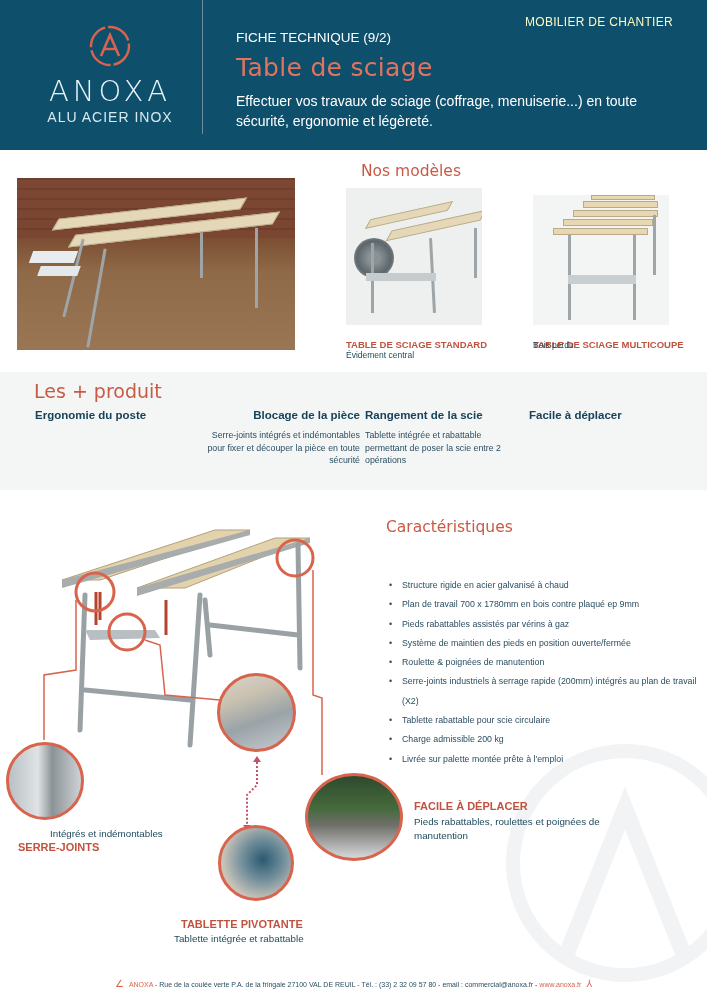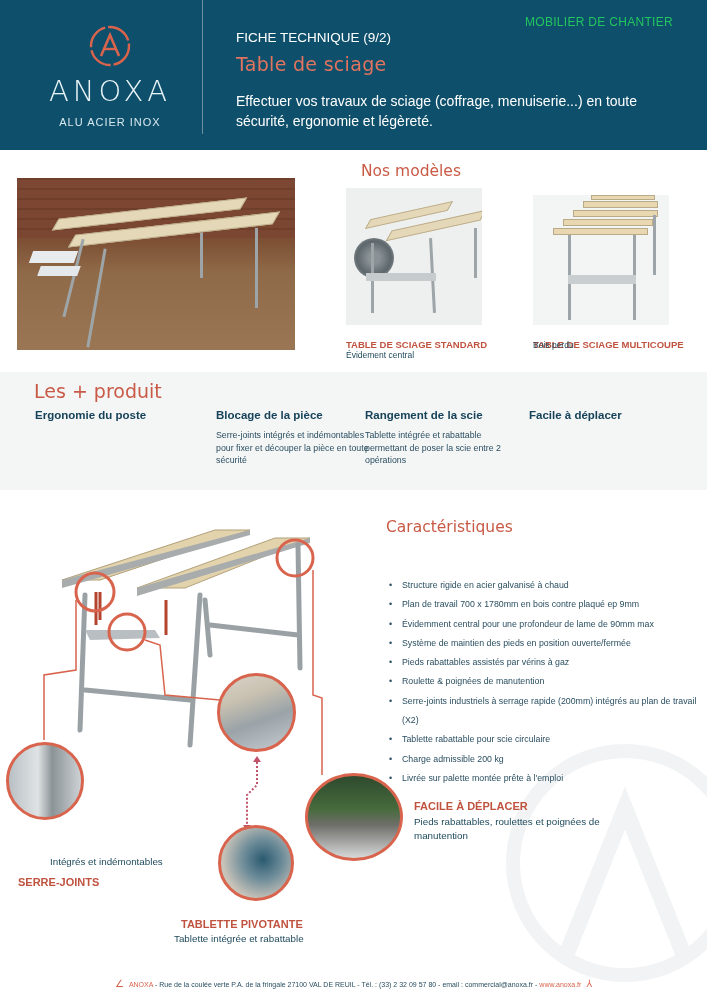--- a/index.html
+++ b/index.html
@@ -4,25 +4,25 @@
 <style>
   * { box-sizing: border-box; margin: 0; padding: 0; }
   html, body { width: 707px; height: 1000px; background: #ffffff; overflow: hidden; }
   body { position: relative; font-family: "Liberation Sans", sans-serif; color: #1f4a5c; }
 
   
   .header { position: absolute; left: 0; top: 0; width: 707px; height: 150px; background: #0e4f6b; }
   .logo { position: absolute; left: 40px; top: 24px; width: 140px; text-align: center; }
   .logo-circle { display: block; margin: 0 auto; }
   .logo-word { display: block; margin-top: 6px; color: #e8f4f8; font-family: "DejaVu Sans", sans-serif; font-weight: 300; font-size: 29px; letter-spacing: 4px; }
-  .logo-tag { display: block; color: #d8e9ef; font-size: 11px; letter-spacing: 1px; margin-top: 8px; }
+  .logo-tag { display: block; color: #d8e9ef; font-size: 14px; letter-spacing: 1px; margin-top: 1px; }
   .header-divider { position: absolute; left: 202px; top: 0; width: 1px; height: 134px; background: #6f8fa0; }
-  .category { position: absolute; right: 34px; top: 15px; color: #22c55e; font-size: 12px; letter-spacing: 0.3px; }
+  .category { position: absolute; right: 34px; top: 15px; color: #fef9c3; font-size: 12px; letter-spacing: 0.3px; }
   .fiche { position: absolute; left: 236px; top: 30px; color: #ffffff; font-size: 13.5px; }
-  .title { position: absolute; left: 236px; top: 53px; color: #e2735f; font-family: "DejaVu Sans", sans-serif; font-size: 19px; letter-spacing: 0.3px; }
+  .title { position: absolute; left: 236px; top: 53px; color: #e2735f; font-family: "DejaVu Sans", sans-serif; font-size: 25px; letter-spacing: 0.3px; }
   .subtitle { position: absolute; left: 236px; top: 91px; width: 420px; color: #ffffff; font-size: 14px; line-height: 20px; }
 
   
   .photo { position: absolute; overflow: hidden; }
   .photo-main { left: 17px; top: 178px; width: 278px; height: 172px; background: linear-gradient(180deg, #8c5a3a 0%, #7c4e33 35%, #8f6a48 55%, #9a7654 100%); }
   .photo-main .brick { position: absolute; left: 0; top: 0; width: 100%; height: 60px; background: repeating-linear-gradient(0deg, #7a4431 0 8px, #6c3b2a 8px 10px); opacity: .85; }
   .board { position: absolute; background: #e4d8b8; border: 1px solid #b9aa88; }
   .leg { position: absolute; background: #9ea5a8; width: 3px; }
 
   .photo-std { left: 346px; top: 188px; width: 136px; height: 137px; background: #eef0f0; }
@@ -121,44 +121,43 @@
 </div>
 <div class="model-name" style="left:533px;top:339px;">TABLE DE SCIAGE MULTICOUPE</div>
 <div class="model-sub" style="left:533px;top:340px;">Bois perdu</div>
 
 <div class="band"></div>
 <div class="band-title">Les + produit</div>
 
 <div class="adv" style="left:35px;">
   <span class="adv-title">Ergonomie du poste</span>
 </div>
-<div class="adv" style="left:216px;">
+<div class="adv" style="left:200px;text-align:right;">
   <span class="adv-title">Blocage de la pièce</span>
   <span class="adv-text">Serre-joints intégrés et indémontables pour fixer et découper la pièce en toute sécurité</span>
 </div>
 <div class="adv" style="left:365px;">
   <span class="adv-title">Rangement de la scie</span>
   <span class="adv-text">Tablette intégrée et rabattable permettant de poser la scie entre 2 opérations</span>
 </div>
 <div class="adv" style="left:529px;">
   <span class="adv-title">Facile à déplacer</span>
 </div>
 
 <svg class="watermark" viewBox="0 0 250 250">
   <circle cx="125" cy="125" r="112" fill="none" stroke="#f2f3f4" stroke-width="14"></circle>
   <path d="M65 220 L125 70 L185 220" fill="none" stroke="#f2f3f4" stroke-width="16"></path>
 </svg>
 
 <div class="carac-title">Caractéristiques</div>
 <ul class="carac-list">
   <li>Structure rigide en acier galvanisé à chaud</li>
   <li>Plan de travail 700 x 1780mm en bois contre plaqué ep 9mm</li>
-  <li>Évidemment central pour une profondeur de lame de 90mm max</li>
+  <li>Pieds rabattables assistés par vérins à gaz</li>
   <li>Système de maintien des pieds en position ouverte/fermée</li>
-  <li>Pieds rabattables assistés par vérins à gaz</li>
   <li>Roulette &amp; poignées de manutention</li>
   <li>Serre-joints industriels à serrage rapide (200mm) intégrés au plan de travail (X2)</li>
   <li>Tablette rabattable pour scie circulaire</li>
   <li>Charge admissible 200 kg</li>
   <li>Livrée sur palette montée prête à l'emploi</li>
 </ul>
 
 <svg class="illu" viewBox="0 0 380 470">
 
   <polygon points="62,80 100,80 250,30 215,30" fill="#e3d3ac" stroke="#b1a07a" stroke-width="1"></polygon>
@@ -197,22 +196,22 @@
   <polyline points="257,262 257,285 247,295 247,325" fill="none" stroke="#c0536a" stroke-width="2" stroke-dasharray="2 2"></polyline>
   <polygon points="253,262 261,262 257,256" fill="#c0536a"></polygon>
   <polygon points="243,325 251,325 247,331" fill="#c0536a"></polygon>
 </svg>
 
 <div class="circle-photo" style="left:217px;top:673px;width:79px;height:79px;background:linear-gradient(160deg,#d9d4ca 0%,#c9c1b0 30%,#9aa3a8 60%,#c6ccd0 100%);"></div>
 <div class="circle-photo" style="left:6px;top:742px;width:78px;height:78px;background:linear-gradient(90deg,#b9c0c4 0%,#dfe3e5 40%,#8c9397 60%,#cdd2d5 100%);"></div>
 <div class="circle-photo" style="left:305px;top:773px;width:98px;height:88px;background:linear-gradient(180deg,#2e4a2e 0%,#466a3c 40%,#6f6f6a 60%,#d7d9da 100%);"></div>
 <div class="circle-photo" style="left:218px;top:825px;width:76px;height:76px;background:radial-gradient(circle at 60% 45%,#2a5a70 0%,#6f8d9a 35%,#c7c2b8 70%,#e4dccd 100%);"></div>
 
-<div class="feature-title" style="left:18px;top:841px;margin-top:35px;">SERRE-JOINTS</div>
-<div class="feature-text" style="left:18px;top:855px;padding-left:32px;">Intégrés et indémontables</div>
+<div class="feature-title" style="left:18px;top:841px;">SERRE-JOINTS</div>
+<div class="feature-text" style="left:18px;top:827px;padding-left:32px;">Intégrés et indémontables</div>
 
 <div class="feature-title" style="left:181px;top:918px;">TABLETTE PIVOTANTE</div>
 <div class="feature-text" style="left:174px;top:932px;">Tablette intégrée et rabattable</div>
 
 <div class="feature-title" style="left:414px;top:800px;">FACILE À DÉPLACER</div>
 <div class="feature-text" style="left:414px;top:815px;width:190px;">Pieds rabattables, roulettes et poignées de manutention</div>
 
 <div class="footer">
   <span class="mark">∠</span><span class="brand">ANOXA</span><span> - Rue de la coulée verte P.A. de la fringale 27100 VAL DE REUIL - Tél. : (33) 2 32 09 57 80 - email : commercial@anoxa.fr - </span><span class="web">www.anoxa.fr</span><span class="mark">⅄</span>
 </div>

